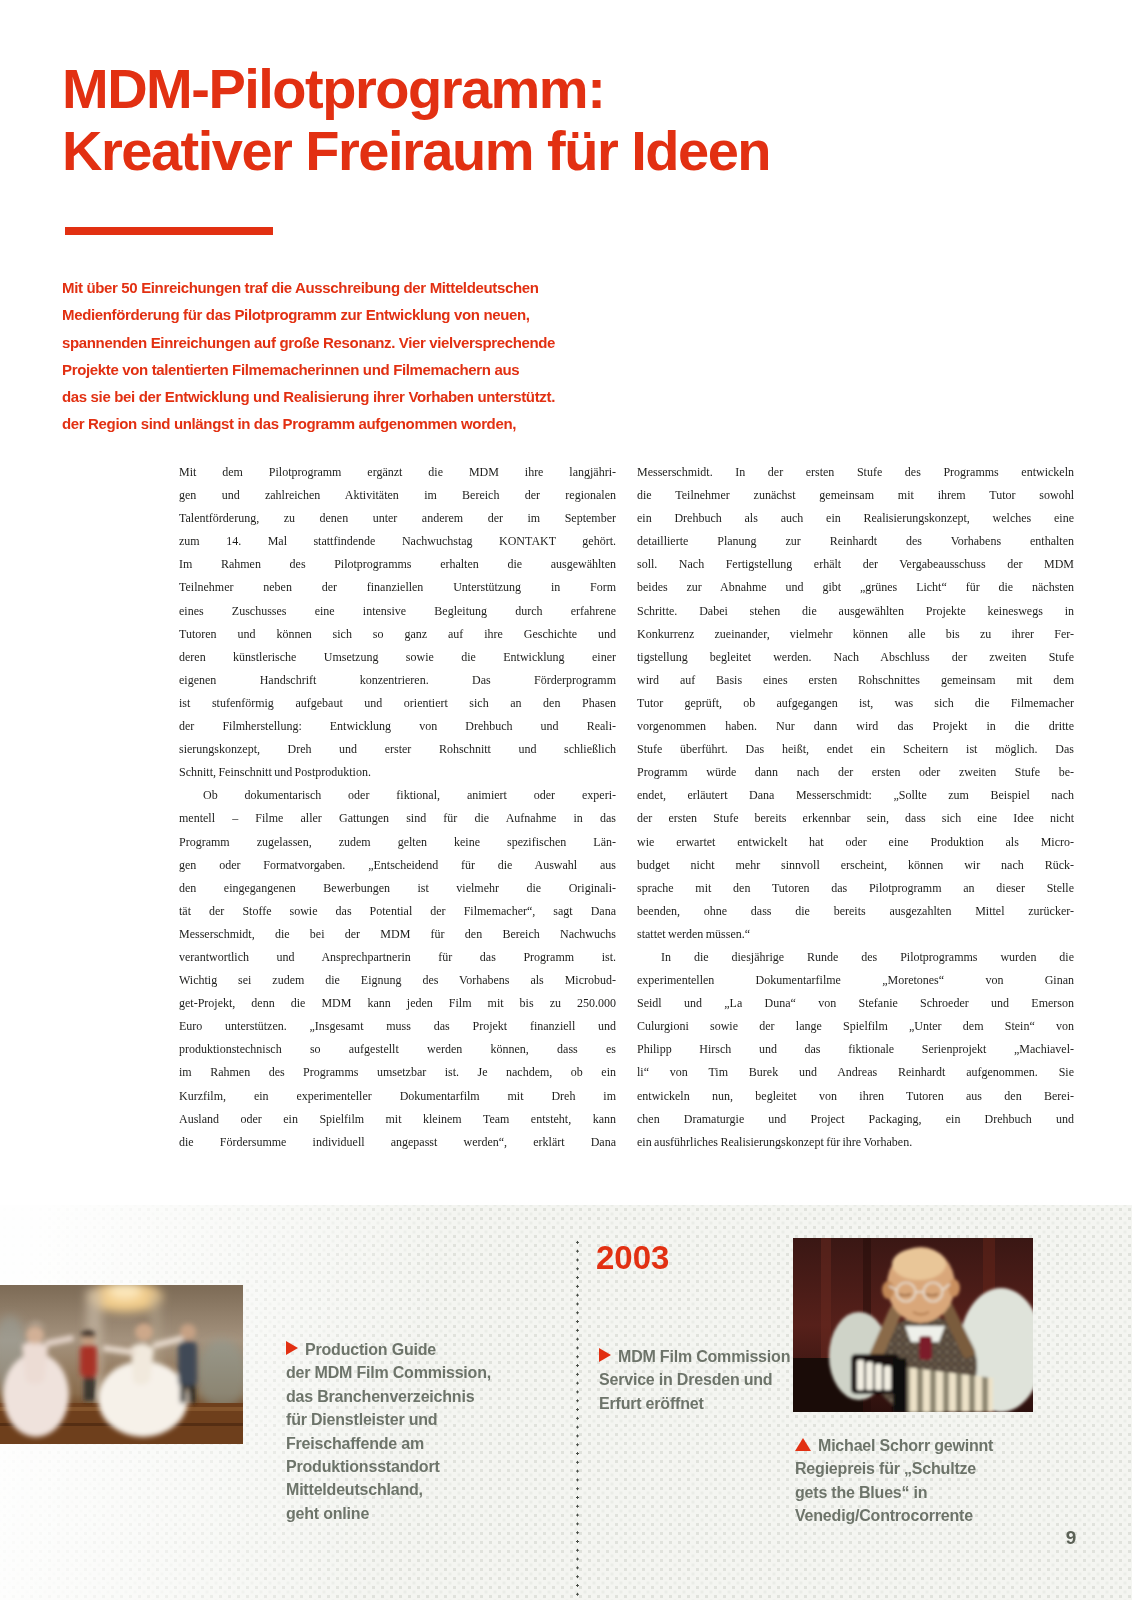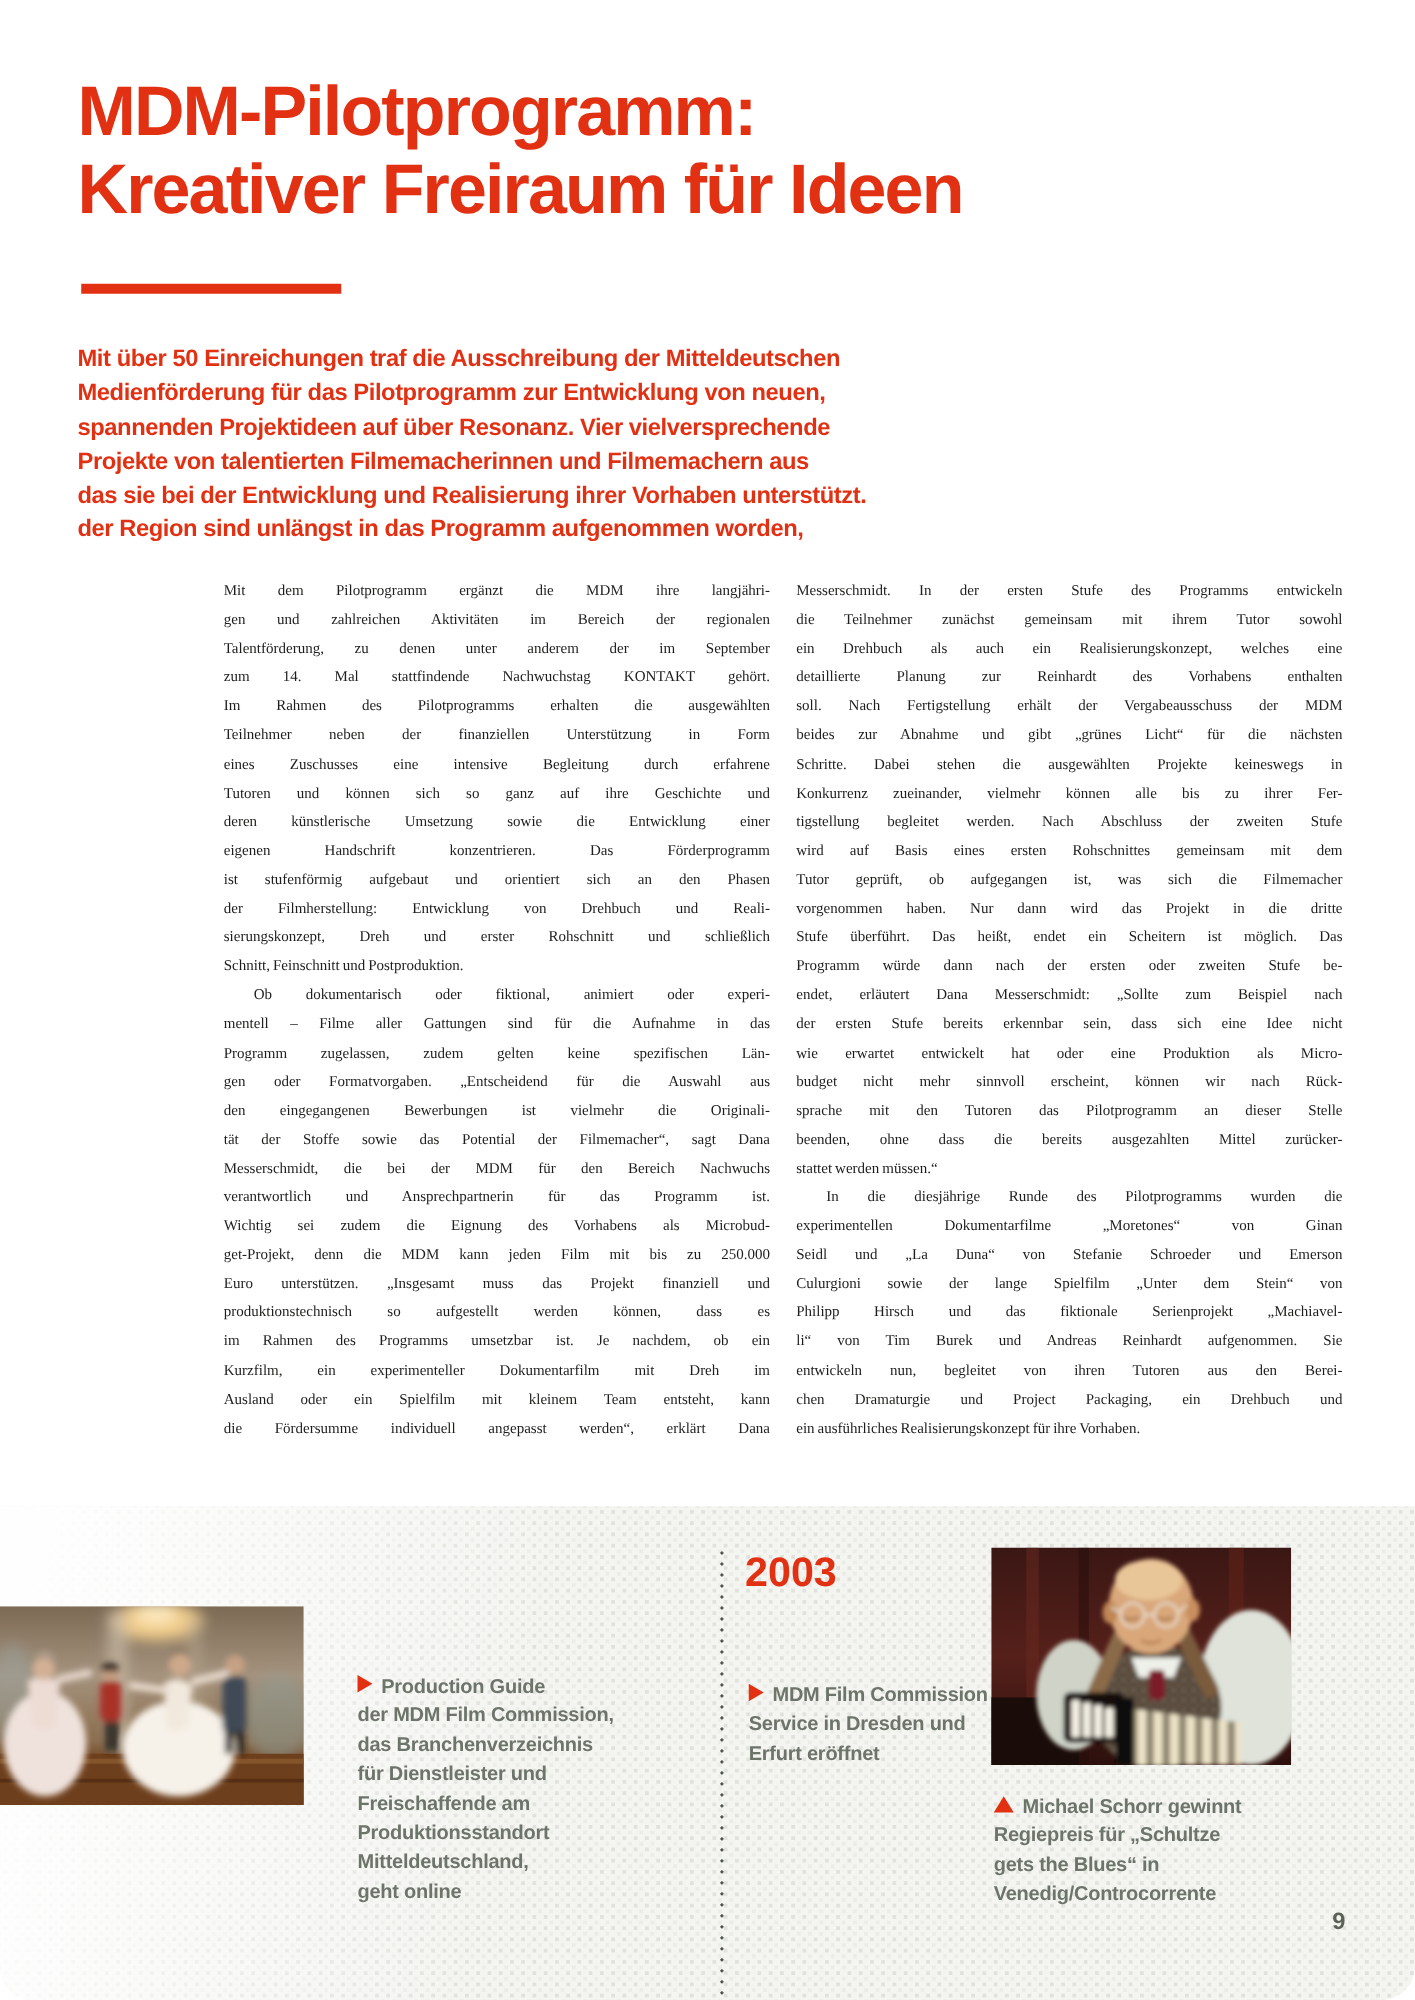--- a/index.html
+++ b/index.html
@@ -5,35 +5,34 @@
   :root{
     --red:#e23012;
     --body-ink:#1d1d1b;
     --cap-gray:#6d746a;
   }
   html,body{margin:0;padding:0;background:#fff;}
   .page{
     position:relative;width:1132px;height:1600px;margin:0 auto;
     background:#ffffff;overflow:hidden;
     font-family:"Liberation Sans",sans-serif;
-    border-radius:27px;
   }
   
   .title{
     position:absolute;left:62px;top:58px;margin:0;
     color:var(--red);font-weight:700;font-size:56px;line-height:62px;letter-spacing:-1.5px;
   }
   .title span{display:block;}
   .title-bar{
     position:absolute;left:65px;top:227px;width:208px;height:8px;background:var(--red);
   }
   
   #intro{
     position:absolute;left:62px;top:274px;
-    color:var(--red);font-weight:700;font-size:19px;line-height:27.3px;letter-spacing:-0.35px;
+    color:var(--red);font-weight:700;font-size:15px;line-height:27.3px;letter-spacing:-0.35px;
   }
   
   .col{
     position:absolute;top:461px;width:437px;
     font-family:"Liberation Serif","DejaVu Serif",serif;
     font-size:12px;line-height:23.1px;color:var(--body-ink);
   }
   #col-left{left:179px;}
   #col-right{left:637px;}
   .bline{text-align:justify;text-align-last:justify;white-space:nowrap;word-spacing:-0.6px;}
@@ -91,21 +90,21 @@
   <h1 class="title">
     <span>MDM-Pilotprogramm:</span>
     <span>Kreativer Freiraum für Ideen</span>
   </h1>
 
   <div class="title-bar"></div>
 
   <div id="intro">
       <div class="intro-line">Mit über 50 Einreichungen traf die Ausschreibung der Mitteldeutschen</div>
       <div class="intro-line">Medienförderung für das Pilotprogramm zur Entwicklung von neuen,</div>
-      <div class="intro-line">spannenden Projektideen auf über Resonanz. Vier vielversprechende</div>
+      <div class="intro-line">spannenden Einreichungen auf große Resonanz. Vier vielversprechende</div>
       <div class="intro-line">Projekte von talentierten Filmemacherinnen und Filmemachern aus</div>
       <div class="intro-line">das sie bei der Entwicklung und Realisierung ihrer Vorhaben unterstützt.</div>
       <div class="intro-line">der Region sind unlängst in das Programm aufgenommen worden,</div>
     </div>
 
   <div id="col-left" class="col">
       <div class="bline">Mit dem Pilotprogramm ergänzt die MDM ihre langjähri-</div>
       <div class="bline">gen und zahlreichen Aktivitäten im Bereich der regionalen</div>
       <div class="bline">Talentförderung, zu denen unter anderem der im September</div>
       <div class="bline">zum 14. Mal stattfindende Nachwuchstag KONTAKT gehört.</div>

